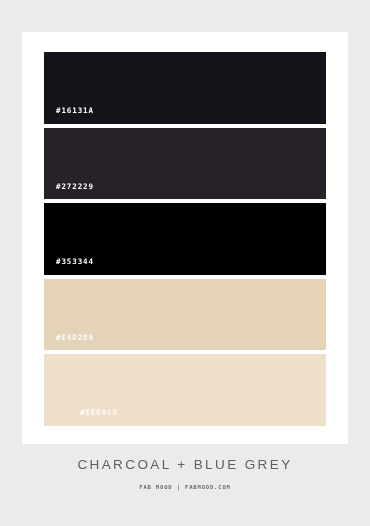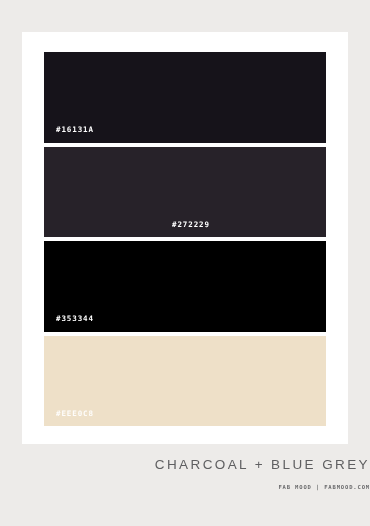--- a/index.html
+++ b/index.html
@@ -71,21 +71,21 @@
   .swatch.light .swatch-label {
     color: rgba(255,255,255,0.92);
   }
 
   
   #caption {
     position: absolute;
     left: 0;
     top: 458px;
     width: 370px;
-    text-align: right;
+    text-align: center;
   }
 
   #palette-title {
     font-family: "Liberation Sans", sans-serif;
     font-size: 13.5px;
     font-weight: 400;
     letter-spacing: 2.4px;
     color: #5f5f61;
     white-space: nowrap;
     line-height: 1;
@@ -108,31 +108,34 @@
 <div id="poster" style="background-color: rgb(237, 235, 233);">
 
   <div id="card" style="background-color: rgb(255, 255, 255);">
 
     <div id="swatch-stack">
 
       <div class="swatch dark" style="background-color: rgb(22, 19, 26);">
         <span class="swatch-label">#16131A</span>
       </div>
 
-      <div class="swatch dark" style="background-color: rgb(39, 34, 41); justify-content: center;">
+      <div class="swatch dark" style="background-color: rgb(39, 34, 41);">
         <span class="swatch-label">#272229</span>
       </div>
 
       <div class="swatch dark" style="background-color: #000000;">
         <span class="swatch-label">#353344</span>
       </div>
 
 
+      <div class="swatch light" style="background-color: rgb(228, 210, 185);">
+        <span class="swatch-label">#E4D2B9</span>
+      </div>
 
-      <div class="swatch light" style="background-color: rgb(238, 224, 200);">
+      <div class="swatch light" style="background-color: rgb(238, 224, 200); padding-left: 24px;">
         <span class="swatch-label">#EEE0C8</span>
       </div>
 
     </div>
   </div>
 
   <div id="caption">
     <div id="palette-title" style="color: rgb(95, 95, 97);">CHARCOAL + BLUE GREY</div>
     <div id="credit">FAB MOOD | FABMOOD.COM</div>
   </div>

